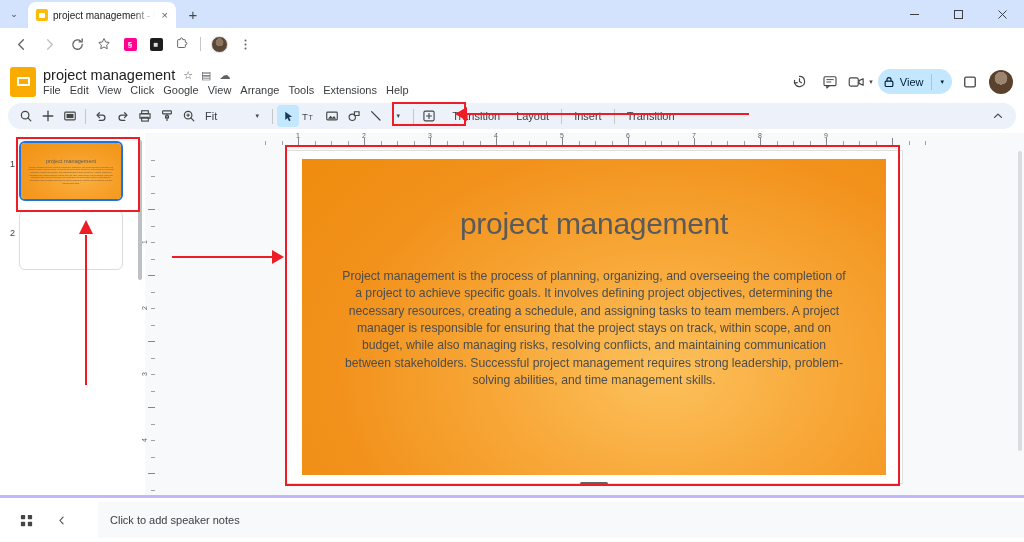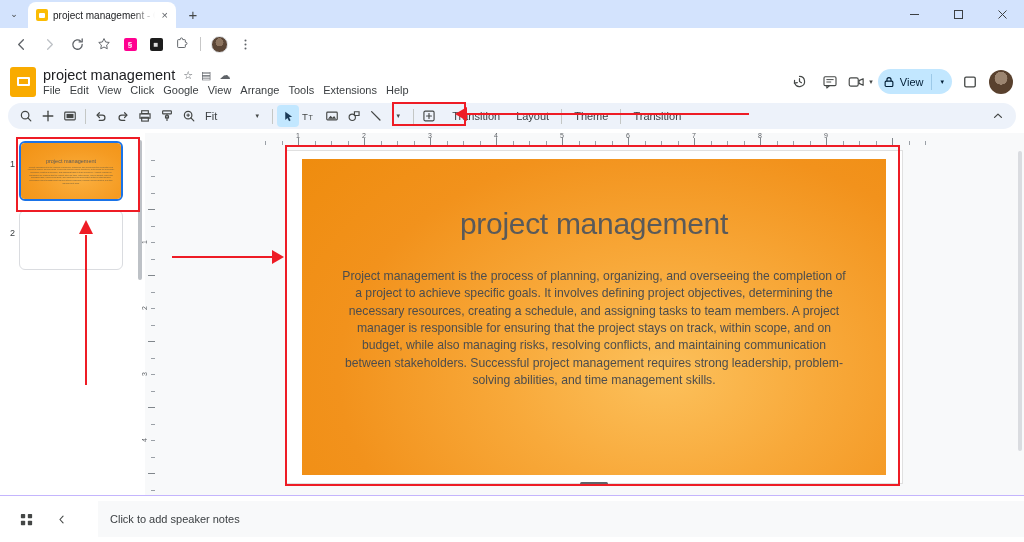--- a/index.html
+++ b/index.html
@@ -193,21 +193,21 @@
     background: #dadce0; border-radius: 2px;
   }
   .drag-handle {
     position: absolute; left: 50%; transform: translateX(-50%); bottom: -2px;
     width: 28px; height: 3px; background: #5f6368; border-radius: 2px;
   }
 
   
   .bottombar {
     position: absolute; left: 0; bottom: 0; width: 1024px; height: 47px;
-    background: #fff; border-top: 1px solid #c4b5fd; display: flex; align-items: center;
+    background: #fff; border-top: 3px solid #c4b5fd; display: flex; align-items: center;
   }
   .bb-icon { width: 28px; height: 28px; margin-left: 12px; display: flex; align-items: center; justify-content: center; color: #444746; }
   .bb-chev { width: 26px; height: 26px; margin-left: 8px; display: flex; align-items: center; justify-content: center; color: #444746; font-size: 12px; }
   .notes {
     margin-left: 24px; flex: 1 1 auto; height: 36px; background: #f8f9fa;
     display: flex; align-items: center; padding-left: 12px;
     font-size: 11px; color: #3c4043;
   }
 
   
@@ -463,21 +463,21 @@
     <div class="tb">
       <svg width="14" height="14" viewBox="0 0 16 16">
           <rect x="2.2" y="2.5" width="11.6" height="11" rx="1.4" fill="none" stroke="#444746" stroke-width="1.3"></rect>
           <line x1="8" y1="5.2" x2="8" y2="10.8" stroke="#444746" stroke-width="1.3" stroke-linecap="round"></line>
           <line x1="5.2" y1="8" x2="10.8" y2="8" stroke="#444746" stroke-width="1.3" stroke-linecap="round"></line>
         </svg>
     </div>
     <div class="tb-text" style="margin-left:4px;">Transition</div>
     <div class="tb-text">Layout</div>
     <div class="tb-sep"></div>
-    <div class="tb-text">Theme</div>
+    <div class="tb-text">Insert</div>
     <div class="tb-sep"></div>
     <div class="tb-text">Transition</div>
     <div class="tb-chev">
       <svg width="12" height="12" viewBox="0 0 14 14">
           <path d="M3 8.6L7 4.8l4 3.8" fill="none" stroke="#444746" stroke-width="1.5" stroke-linecap="round" stroke-linejoin="round"></path>
         </svg>
     </div>
   </div>
 
   <div class="filmstrip">

